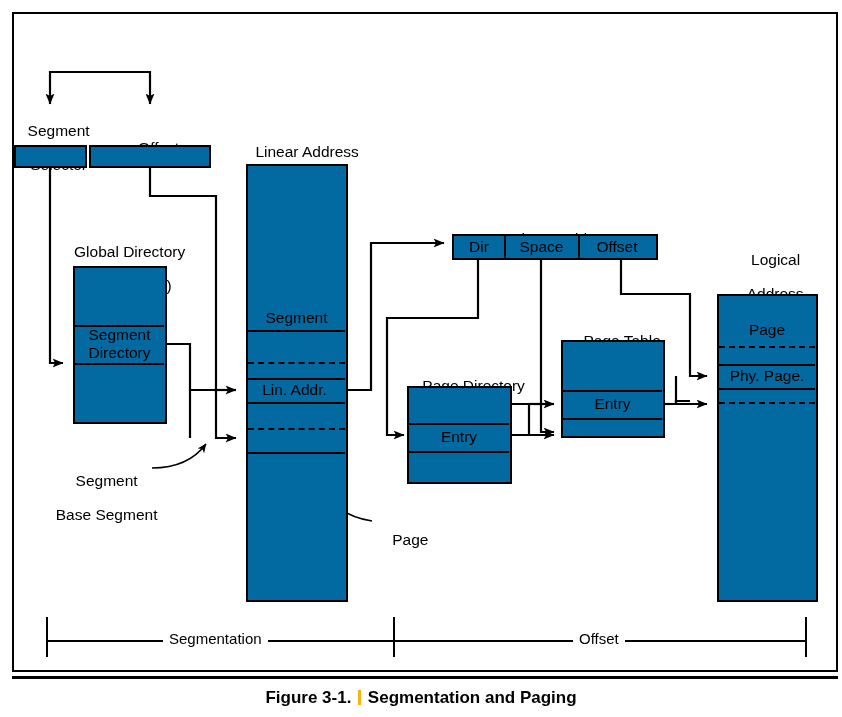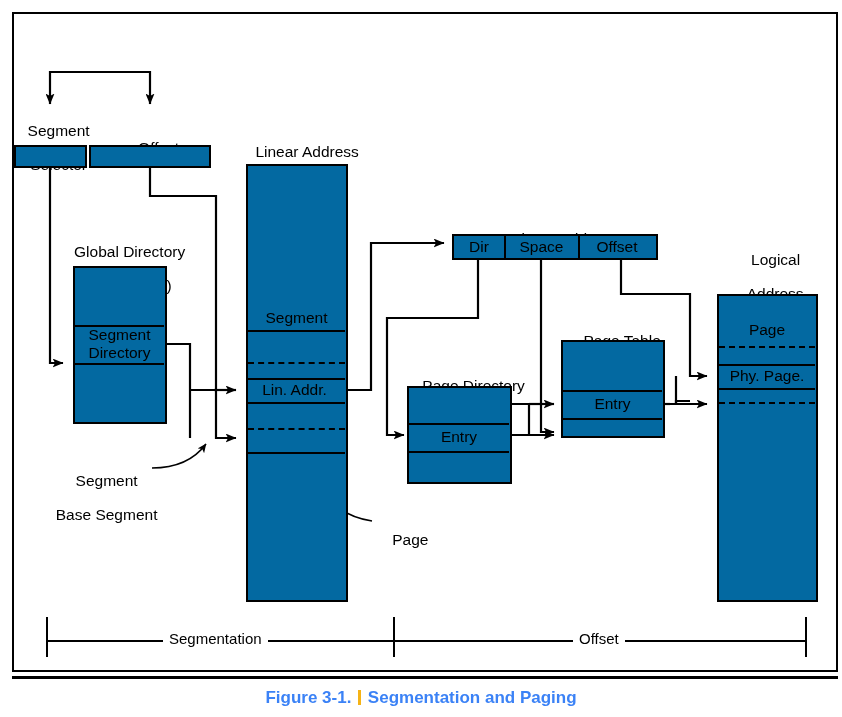--- a/index.html
+++ b/index.html
@@ -23,21 +23,21 @@
   svg.conn{position:absolute;left:0;top:0;width:842px;height:717px;
            pointer-events:none;overflow:visible;}
 
   
   .tick{position:absolute;background:#000;width:2px;}
   .brkline{position:absolute;background:#000;height:1.5px;}
   .brklbl{position:absolute;font-size:15px;background:#fff;padding:0 6px;color:#000;}
 
   #capbar{position:absolute;left:12px;top:676px;width:826px;height:2.5px;background:#000;}
   #caption{position:absolute;left:0;top:688px;width:842px;text-align:center;
-           font-size:17px;font-weight:bold;color:#3b82f6;}
+           font-size:17px;font-weight:bold;color:#000000;}
   #capmark{display:inline-block;width:3px;height:15px;background:#f5b316;
            vertical-align:-2px;margin:0 2px;}
 </style>
 </head>
 <body>
 
 <div id="fig">
 
   <div id="frame"></div>
 

